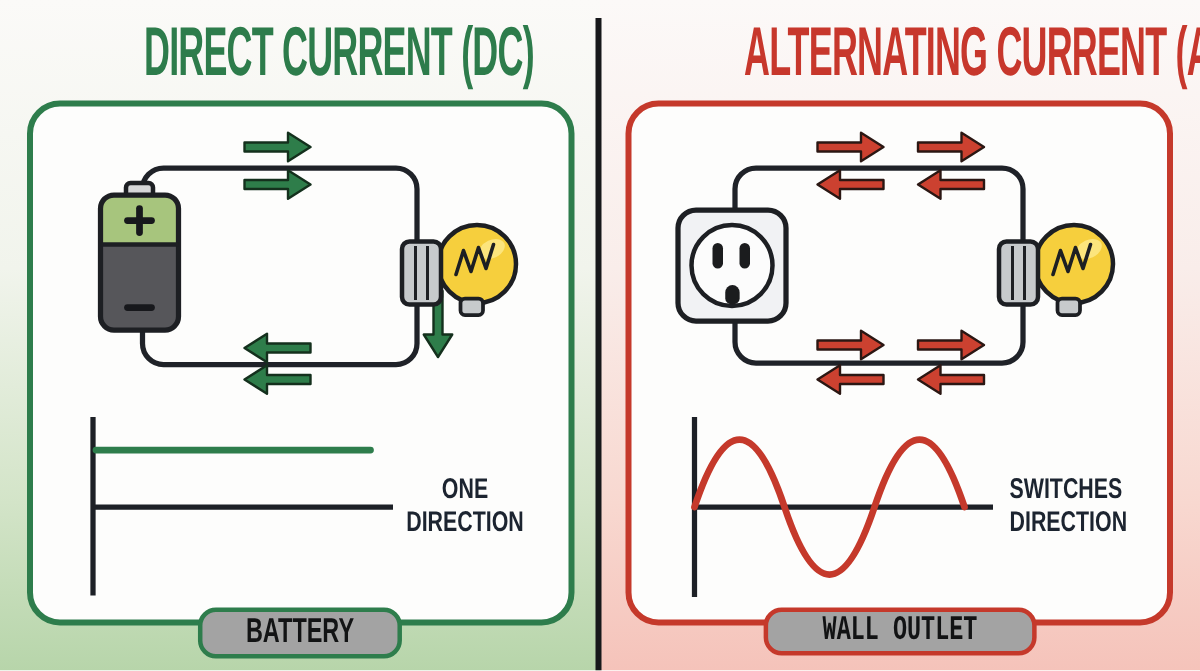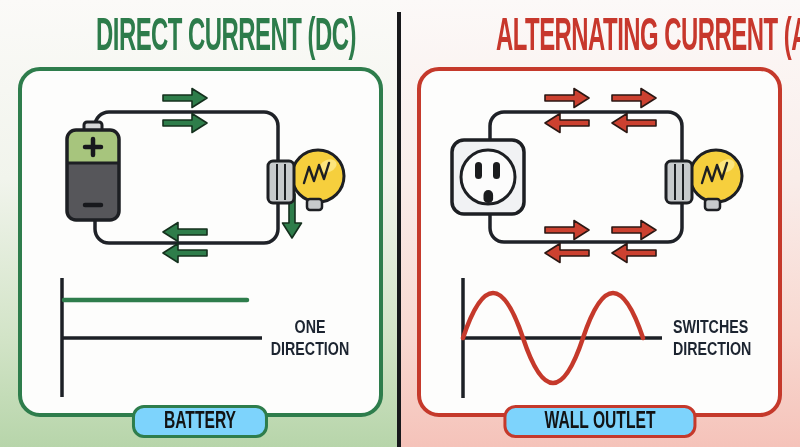--- a/index.html
+++ b/index.html
@@ -37,25 +37,25 @@
   .annotation {
     position:absolute; top:316px;
     font-size:19px; line-height:22px; font-weight:bold;
     color:#1c2430; white-space:nowrap;
   }
   .annotation.dc { left:250px; width:120px; text-align:center; transform:scaleX(0.75); transform-origin:center top; }
   .annotation.ac { left:273px; text-align:left; transform:scaleX(0.75); transform-origin:left top; }
 
   .badge {
     position:absolute; top:405px; left:50%; transform:translateX(-50%);
-    background:#7dd3fc; border-radius:12px; padding:3px 12px;
+    background:#a3a3a3; border-radius:12px; padding:3px 12px;
     z-index:5; white-space:nowrap;
   }
   .badge.dc { border:3.5px solid #2e7d4c; }
-  .badge.ac { border:3.5px solid #c5392b; }
+  .badge.ac { border:3.5px solid #c5392b;font-family:Liberation Mono, monospace; }
   .badge span {
     display:inline-block; font-size:23px; line-height:19px; font-weight:bold;
     color:#121314; transform:scaleX(0.68); transform-origin:center;
   }
 </style>
 </head>
 <body>
 
 <div class="half left">
   <div class="title dc">DIRECT CURRENT (DC)</div>

